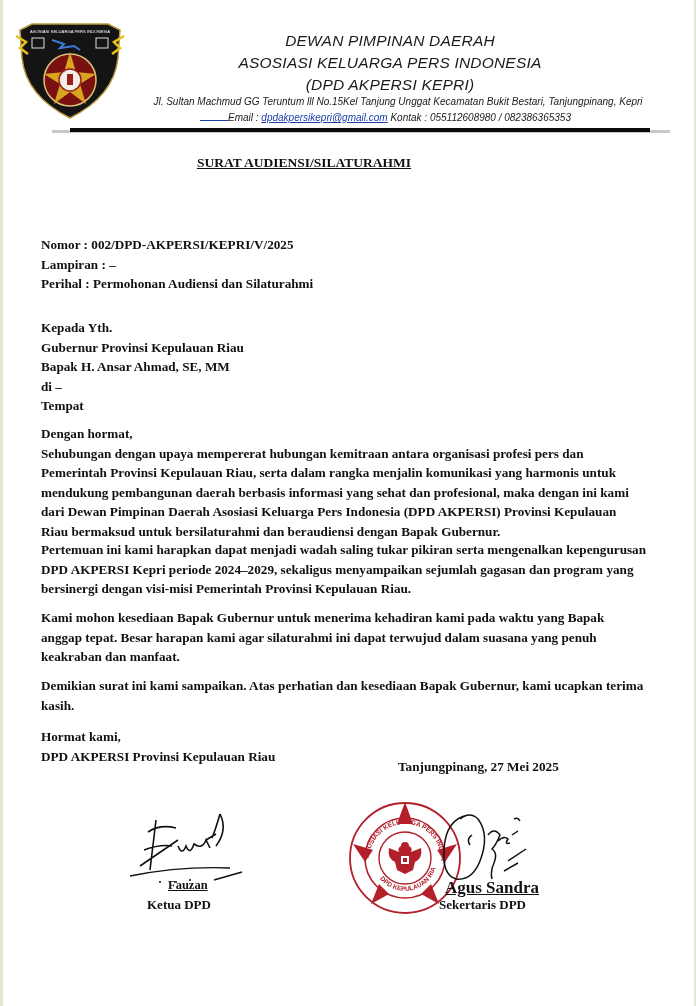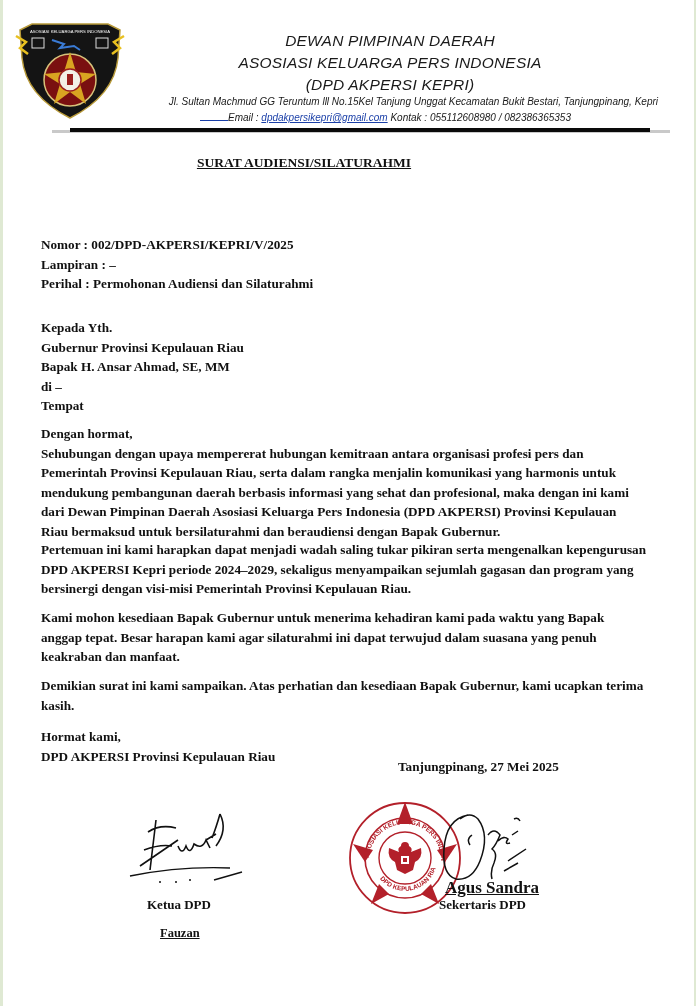--- a/index.html
+++ b/index.html
@@ -9,21 +9,21 @@
     font-family: "Liberation Serif", serif; color: #111;
   }
   .edge-left { position: absolute; left: 0; top: 0; width: 3px; height: 1006px; background: #dfe9d3; }
   .edge-right { position: absolute; right: 0; top: 0; width: 2px; height: 1006px; background: #dfe9d3; }
 
   
   .logo { position: absolute; left: 14px; top: 18px; width: 112px; height: 102px; }
   .kop { position: absolute; left: 130px; top: 30px; width: 520px; text-align: center;
          font-family: "Liberation Sans", sans-serif; color: #1a1a1a; font-style: italic; }
   .kop .l1, .kop .l2, .kop .l3 { font-size: 15.5px; line-height: 22px; letter-spacing: 0.2px; }
-  .kop .addr { position: absolute; left: 8px; top: 66px; width: 520px; font-size: 10px; text-align: right; white-space: nowrap; }
+  .kop .addr { position: absolute; left: 8px; top: 66px; width: 520px; font-size: 10px; text-align: center; white-space: nowrap; }
   .kop .contact { position: absolute; left: 70px; top: 81px; width: 460px; font-size: 10px; text-align: left; white-space: nowrap; }
   .kop .contact .blank { display: inline-block; width: 28px; border-bottom: 1px solid #1a3fa8; height: 9px; vertical-align: baseline; }
   .kop .contact a { color: #1a3fa8; text-decoration: underline; }
   .rule-shadow { position: absolute; left: 52px; top: 130px; width: 618px; height: 3px; background: #c9c9c9; }
   .rule { position: absolute; left: 70px; top: 128px; width: 580px; height: 4px; background: #0a0a0a; }
 
   
   .title { position: absolute; left: 0; width: 608px; top: 155px; text-align: center;
            font-size: 13.5px; font-weight: bold; text-decoration: underline; }
 
@@ -33,21 +33,21 @@
   .recipient { top: 318px; }
   .body1 { top: 424px; }
   .body2 { top: 540px; }
   .body3 { top: 608px; }
   .body4 { top: 676px; }
   .closing { top: 727px; }
   .date { position: absolute; left: 398px; top: 759px; font-size: 13.2px; font-weight: bold; }
 
   
   .sig-left { position: absolute; left: 120px; top: 810px; width: 130px; height: 80px; }
-  .name-left { position: absolute; left: 160px; top: 878px; font-size: 12.5px; font-weight: bold; text-decoration: underline; margin-top: 48px; }
+  .name-left { position: absolute; left: 168px; top: 878px; font-size: 12.5px; font-weight: bold; text-decoration: underline; }
   .role-left { position: absolute; left: 147px; top: 897px; font-size: 13px; font-weight: bold; }
   .stamp { position: absolute; left: 345px; top: 798px; width: 120px; height: 120px; }
   .sig-right { position: absolute; left: 438px; top: 805px; width: 100px; height: 90px; }
   .name-right { position: absolute; left: 445px; top: 878px; font-size: 17px; font-weight: bold; text-decoration: underline; }
   .role-right { position: absolute; left: 439px; top: 897px; font-size: 13px; font-weight: bold; }
 </style>
 </head>
 <body>
 
 <div class="edge-left"></div>

